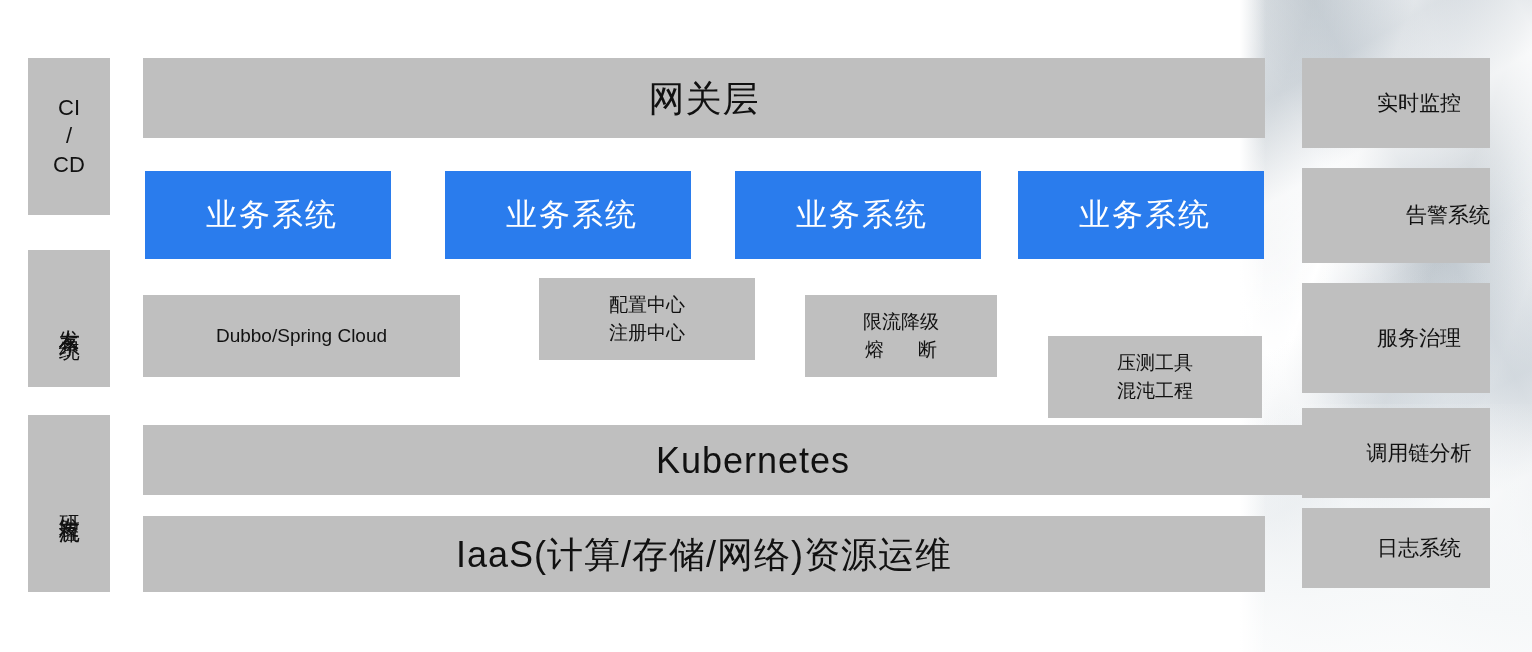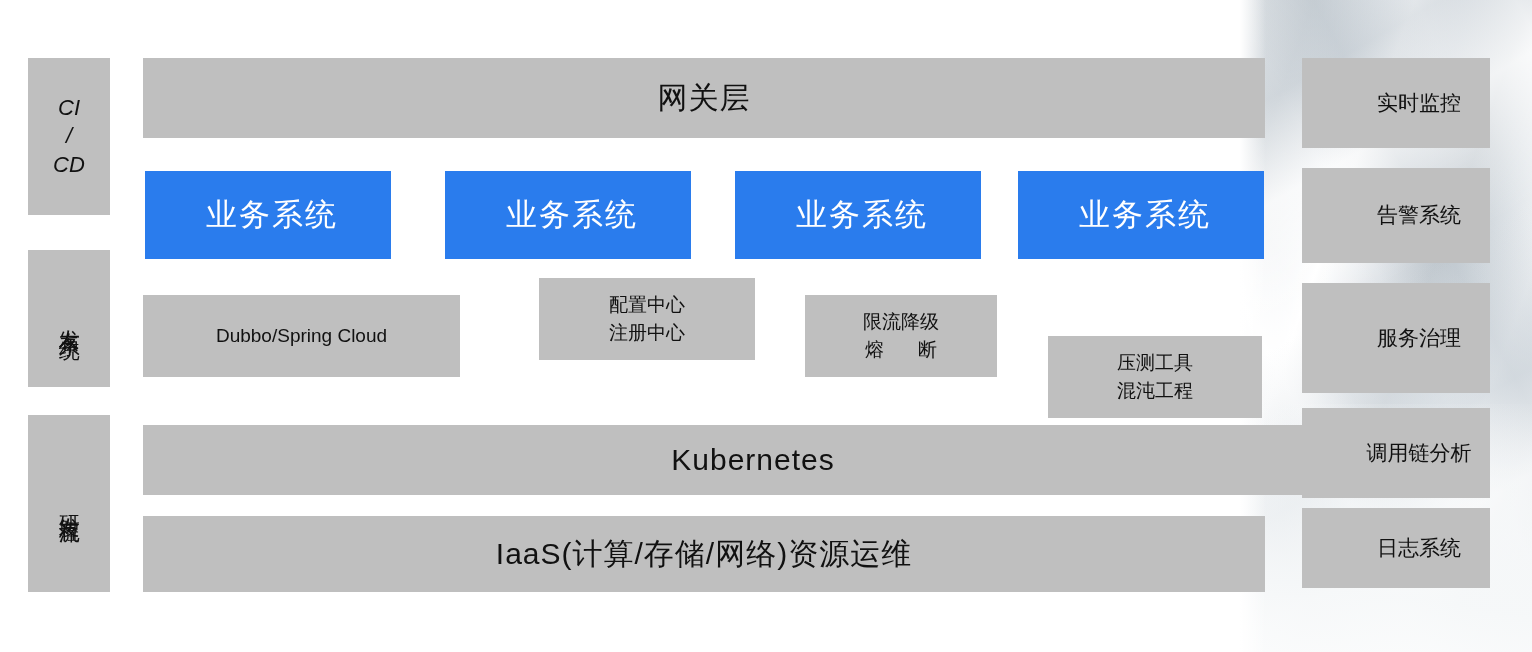--- a/index.html
+++ b/index.html
@@ -117,21 +117,21 @@
     font-size: 22px;
     line-height: 1.28;
   }
 
   .rail-right .box {
     font-size: 21px;
     padding-left: 46px;
   }
 
   .band {
-    font-size: 30px;
+    font-size: 36px;
     letter-spacing: 1px;
   }
   .bizbox {
     font-size: 31px;
     letter-spacing: 2px;
     padding-left: 8px;
   }
   .support {
     font-size: 19px;
     line-height: 1.45;
@@ -154,21 +154,21 @@
 
   <div class="backdrop">
     <div class="layerA"></div>
     <div class="layerB"></div>
     <div class="layerC"></div>
     <div class="layerD"></div>
     <div class="fade-left"></div>
   </div>
 
   <div class="rail-left">
-    <div class="box latin" style="left:28px; top:58px; width:82px; height:157px;font-style:italic;">
+    <div class="box latin" style="left:28px; top:58px; width:82px; height:157px;">
       <span>
         <span class="stacklines">CI</span>
         <span class="stacklines">/</span>
         <span class="stacklines">CD</span>
       </span>
     </div>
 
     <div class="box" style="left:28px; top:250px; width:82px; height:137px;">
       <span>发布系统</span>
     </div>
@@ -231,21 +231,21 @@
     <div class="box band" style="left:143px; top:516px; width:1122px; height:76px;">
       <span>IaaS(计算/存储/网络)资源运维</span>
     </div>
 
   </div>
 
   <div class="rail-right">
     <div class="box" style="left:1302px; top:58px; width:188px; height:90px;">
       <span>实时监控</span>
     </div>
-    <div class="box" style="left:1302px; top:168px; width:188px; height:95px;">
+    <div class="box" style="left:1302px; top:168px; width:188px; height:95px;justify-content:flex-end;">
       <span>告警系统</span>
     </div>
     <div class="box" style="left:1302px; top:283px; width:188px; height:110px;">
       <span>服务治理</span>
     </div>
     <div class="box" style="left:1302px; top:408px; width:188px; height:90px;">
       <span>调用链分析</span>
     </div>
     <div class="box" style="left:1302px; top:508px; width:188px; height:80px;">
       <span>日志系统</span>

